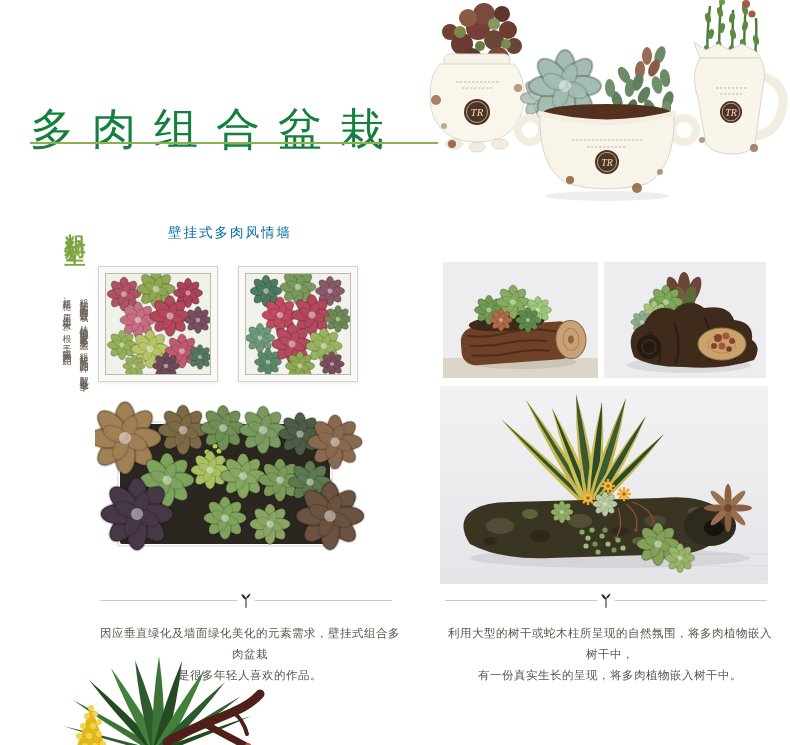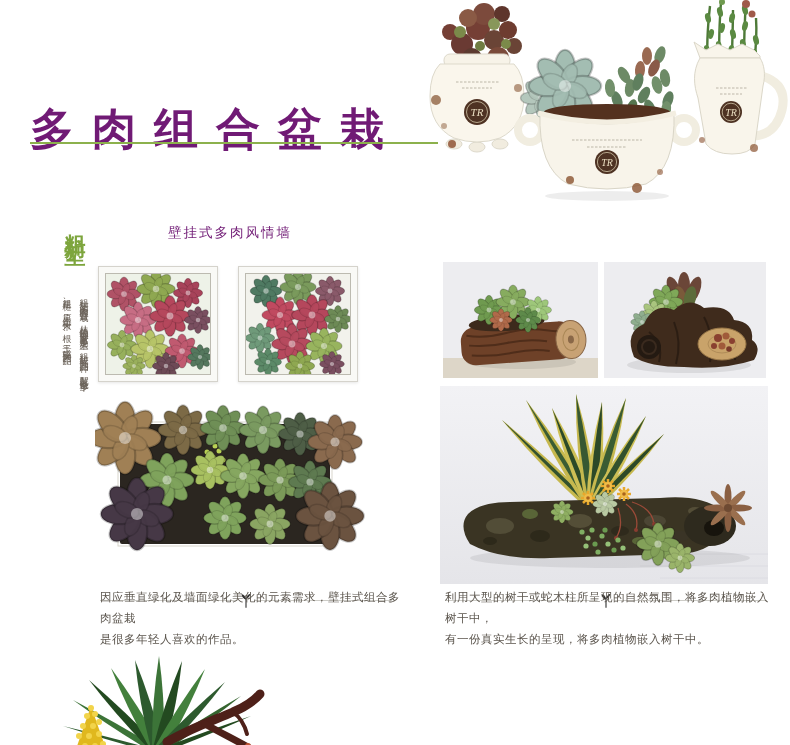--- a/index.html
+++ b/index.html
@@ -1,51 +1,51 @@
 <!DOCTYPE html>
 <html><head>
 <meta charset="utf-8">
 <style>
   html,body{margin:0;padding:0;background:#ffffff;}
   .page{position:relative;width:790px;height:745px;background:#fff;overflow:hidden;
         font-family:"Liberation Serif",serif;color:#4b4742;}
   
   .title{position:absolute;left:30px;top:78px;font-size:44px;line-height:1.05;
-         font-weight:700;color:#701a75;letter-spacing:18px;white-space:nowrap;}
+         font-weight:400;color:#15803d;letter-spacing:18px;white-space:nowrap;}
   .title-rule{position:absolute;left:30px;top:142px;width:408px;height:2px;background:#8cb14c;}
   
   .hero{position:absolute;left:402px;top:0;width:398px;height:208px;margin:0;z-index:2;}
   .hero svg{display:block;width:100%;height:100%;}
   
   .side-label{position:absolute;left:61px;top:218px;writing-mode:vertical-rl;
               font-size:21px;letter-spacing:5px;color:#7da53d;font-weight:700;}
   .side-col{position:absolute;writing-mode:vertical-rl;font-size:9px;letter-spacing:1.5px;
             color:#6b635a;width:14px;line-height:14px;}
   .side-col.c1{left:77px;top:292px;}
   .side-col.c2{left:60px;top:292px;}
   
-  .caption{position:absolute;top:224px;font-size:13.5px;letter-spacing:2px;color:#701a75;text-align:center;}
+  .caption{position:absolute;top:224px;font-size:13.5px;letter-spacing:2px;color:#0369a1;text-align:center;}
   .caption.left{left:95px;width:270px;}
   .caption.right{left:440px;width:280px;}
   
   figure{margin:0;padding:0;}
   .frame{position:absolute;background:#f9f9f6;border:1px solid #d5d3cc;padding:6px;
          box-shadow:0 1px 3px rgba(0,0,0,.10);}
   .frame-inner{border:1px solid #bcbab0;background:#f1f4ec;width:104px;height:100px;overflow:hidden;}
   .frame-inner svg{display:block;width:104px;height:100px;}
   .photo{position:absolute;overflow:hidden;}
   .photo svg{display:block;width:100%;height:100%;}
   
   .divider{position:absolute;top:600px;border-top:1px solid #cdccc7;height:0;}
   .divider.left{left:100px;width:292px;}
   .divider.right{left:445px;width:322px;}
   .orn{position:absolute;left:50%;top:-8px;transform:translateX(-50%);
        background:#fff;padding:0 3px;line-height:0;}
-  .desc{position:absolute;top:575px;font-size:11.5px;line-height:21px;
-        letter-spacing:.5px;color:#5b554d;}
+  .desc{position:absolute;top:611px;font-size:11.5px;line-height:21px;
+        letter-spacing:.5px;color:#5b554d;text-align:center;}
   .desc.left{left:100px;width:300px;}
   .desc.right{left:445px;width:330px;}
   .bottom-plant{position:absolute;left:55px;top:656px;width:255px;height:89px;overflow:hidden;}
 </style>
 </head>
 <body>
 
 <svg style="position:absolute;width:0;height:0;overflow:hidden" aria-hidden="true">
   <defs>
     <g id="rosette">

